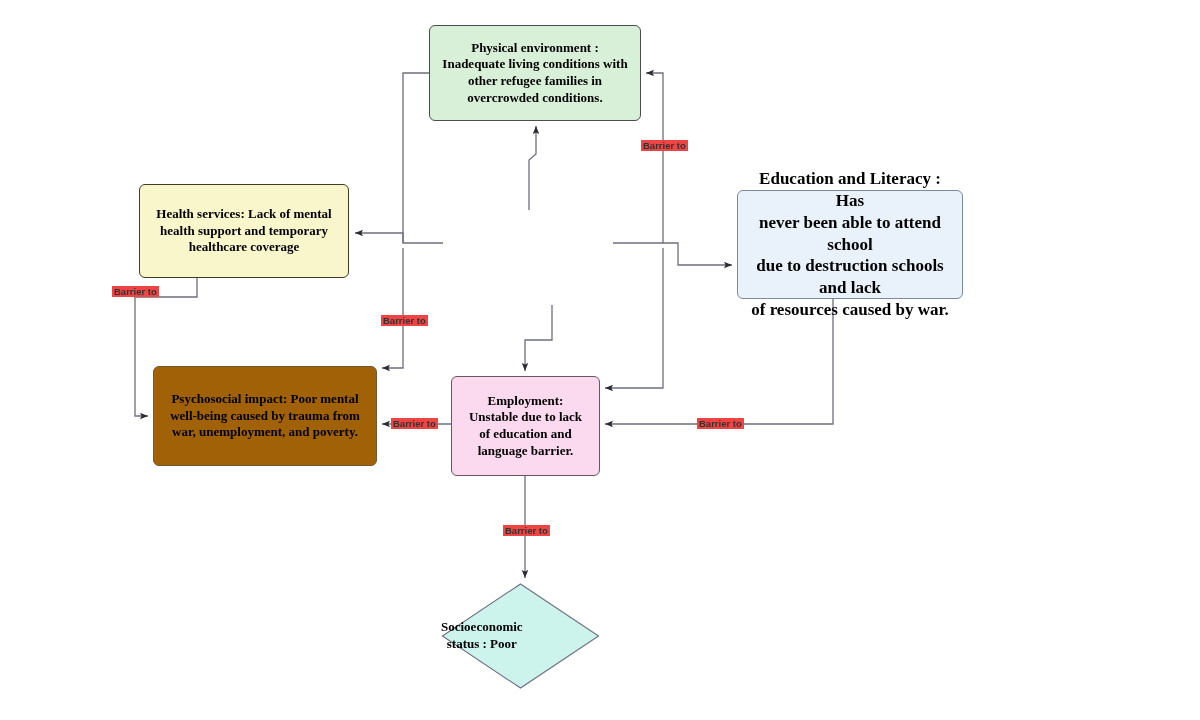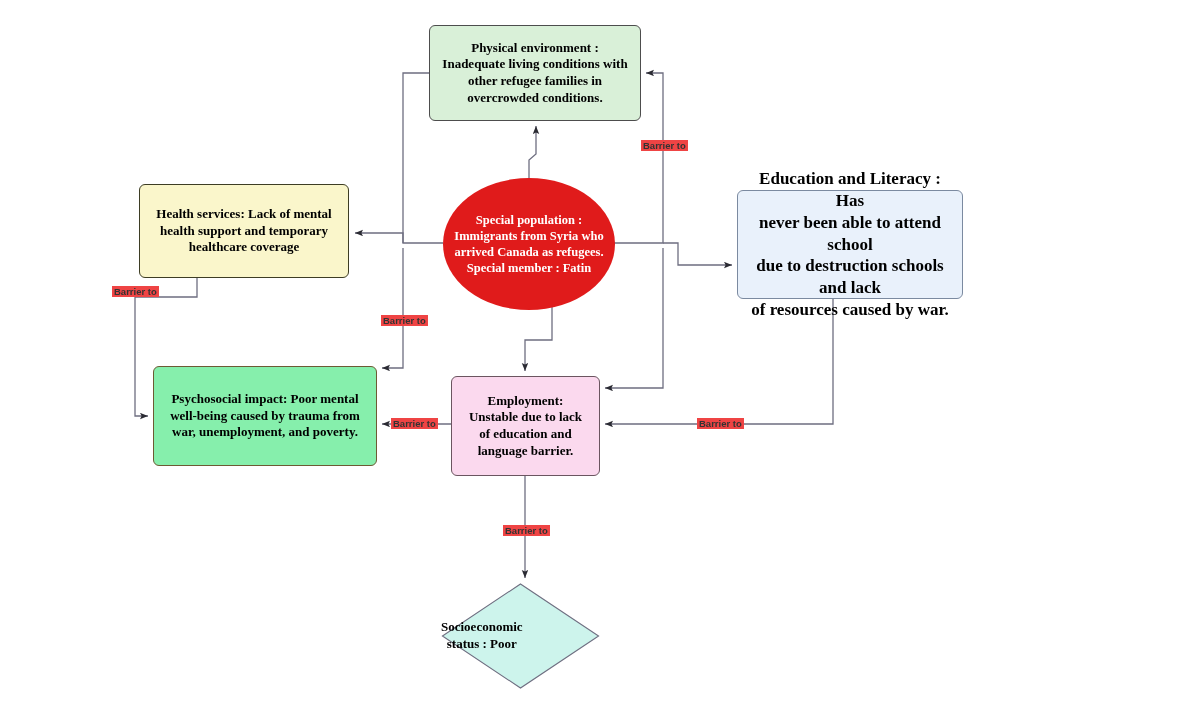--- a/index.html
+++ b/index.html
@@ -124,35 +124,29 @@
 other refugee families in
 overcrowded conditions.</span>
   </div>
 
   <div class="node box" id="n-health-services" style="left: 139px; top: 184px; width: 210px; height: 94px; font-size: 13px; background: rgb(250, 246, 203); border-color: rgb(61, 61, 36); color: rgb(0, 0, 0);">
     <span class="label">Health services: Lack of mental
 health support and temporary
 healthcare coverage</span>
   </div>
 
-  <div class="node ellipse" id="n-special-population" style="left: 443px; top: 178px; width: 172px; height: 132px; font-size: 12.5px; background: rgb(224, 27, 27); border-color: rgb(224, 27, 27); color: rgb(255, 255, 255);">
-    <span class="label">Special population :
-Immigrants from Syria who
-arrived Canada as refugees.
-Special member : Fatin</span>
-  </div>
 
   <div class="node box" id="n-education-literacy" style="left: 737px; top: 190px; width: 226px; height: 109px; font-size: 17px; background: rgb(233, 241, 251); border-color: rgb(123, 138, 160); color: rgb(0, 0, 0);">
     <span class="label">Education and Literacy  : Has
 never been able to attend school
 due to destruction schools and lack
 of resources caused by war.</span>
   </div>
 
-  <div class="node box" id="n-psychosocial-impact" style="left: 153px; top: 366px; width: 224px; height: 100px; font-size: 13px; background: #86efac; border-color: rgb(109, 90, 51); color: rgb(0, 0, 0);">
+  <div class="node box" id="n-psychosocial-impact" style="left: 153px; top: 366px; width: 224px; height: 100px; font-size: 13px; background: #a16207; border-color: rgb(109, 90, 51); color: rgb(0, 0, 0);">
     <span class="label">Psychosocial impact: Poor mental
 well-being caused by trauma from
 war, unemployment, and poverty.</span>
   </div>
 
   <div class="node box" id="n-employment" style="left: 451px; top: 376px; width: 149px; height: 100px; font-size: 13px; background: rgb(251, 217, 238); border-color: rgb(107, 85, 96); color: rgb(0, 0, 0);">
     <span class="label">Employment:
 Unstable due to lack
 of education and
 language barrier.</span>

